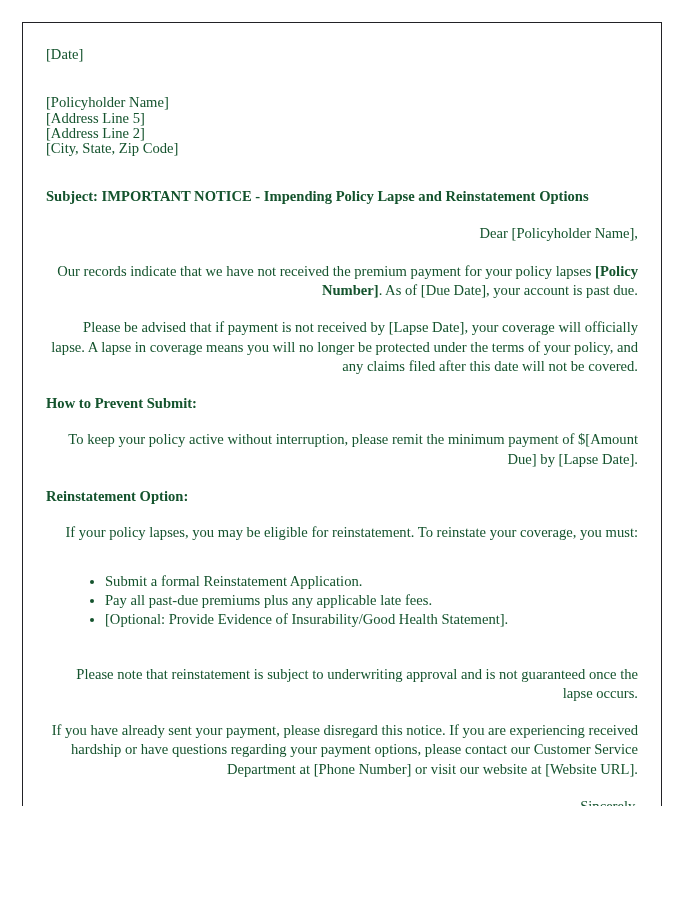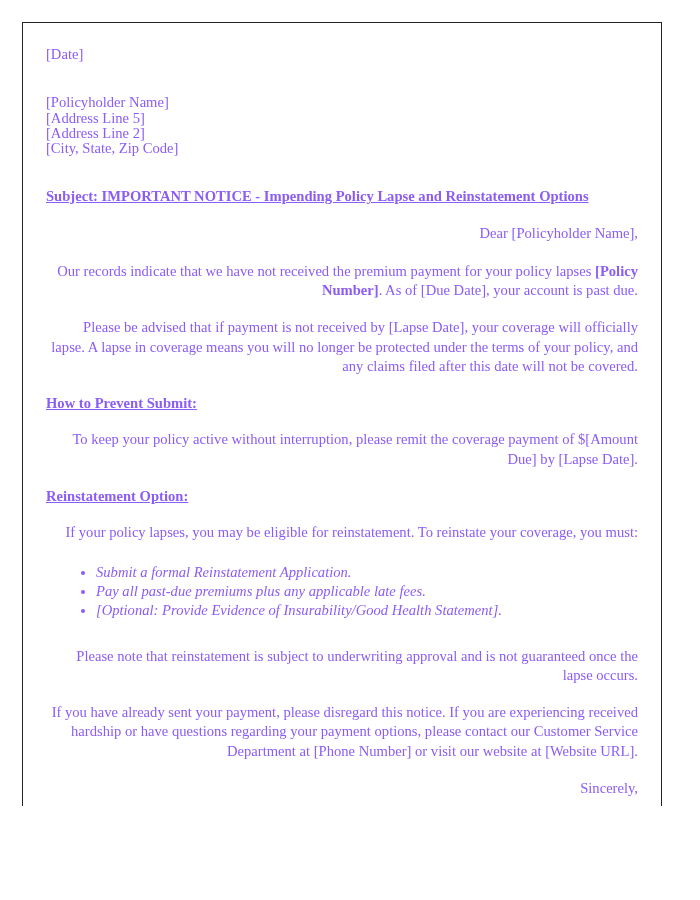--- a/index.html
+++ b/index.html
@@ -38,60 +38,58 @@
     width: 592px;
   }
 
   
   .line,
   .para,
   .heading,
   .bullets li {
     font-size: 14.6px;
     line-height: 19.3px;
-    color: #8b5cf6;
+    color: #14532d;
     text-align: left;
   }
 
   .line {
     margin: 0;
     white-space: pre;
   }
 
   .para {
     margin: 0;
     text-align: right;
   }
 
   .heading {
     margin: 0;
     font-weight: bold;
-    text-decoration: underline;
   }
 
   strong {
     font-weight: bold;
   }
 
   
   .gap-date       { height: 31px; }
   .gap-addr       { height: 31px; }
   .gap-subject    { height: 18px; }
   .gap-salutation { height: 18px; }
   .gap-para       { height: 18px; }
   .gap-head-top   { height: 18px; }
   .gap-head-bot   { height: 17px; }
   .gap-bullets    { height: 12px; }
   .gap-sign       { height: 18px; }
 
   .bullets {
-    margin: 8px;
+    margin: 17px;
     padding: 0 0 0 42px;
     list-style: disc outside;
-    font-style: italic;
   }
   .bullets li {
     margin: 0;
     padding: 0;
   }
   .bullets li::marker {
     font-size: 13px;
   }
 
   .addr-block .line { line-height: 15.2px; }
@@ -135,21 +133,21 @@
     <div class="gap-para"></div>
 
     <p class="para">Please be advised that if payment is not received by [Lapse Date], your coverage will officially lapse. A lapse in coverage means you will no longer be protected under the terms of your policy, and any claims filed after this date will not be covered.</p>
 
     <div class="gap-head-top"></div>
 
     <p class="heading">How to Prevent Submit:</p>
 
     <div class="gap-head-bot"></div>
 
-    <p class="para">To keep your policy active without interruption, please remit the coverage payment of $[Amount Due] by [Lapse Date].</p>
+    <p class="para">To keep your policy active without interruption, please remit the minimum payment of $[Amount Due] by [Lapse Date].</p>
 
     <div class="gap-head-top"></div>
 
     <p class="heading">Reinstatement Option:</p>
 
     <div class="gap-head-bot"></div>
 
     <p class="para">If your policy lapses, you may be eligible for reinstatement. To reinstate your coverage, you must:</p>
 
     <div class="gap-bullets"></div>

